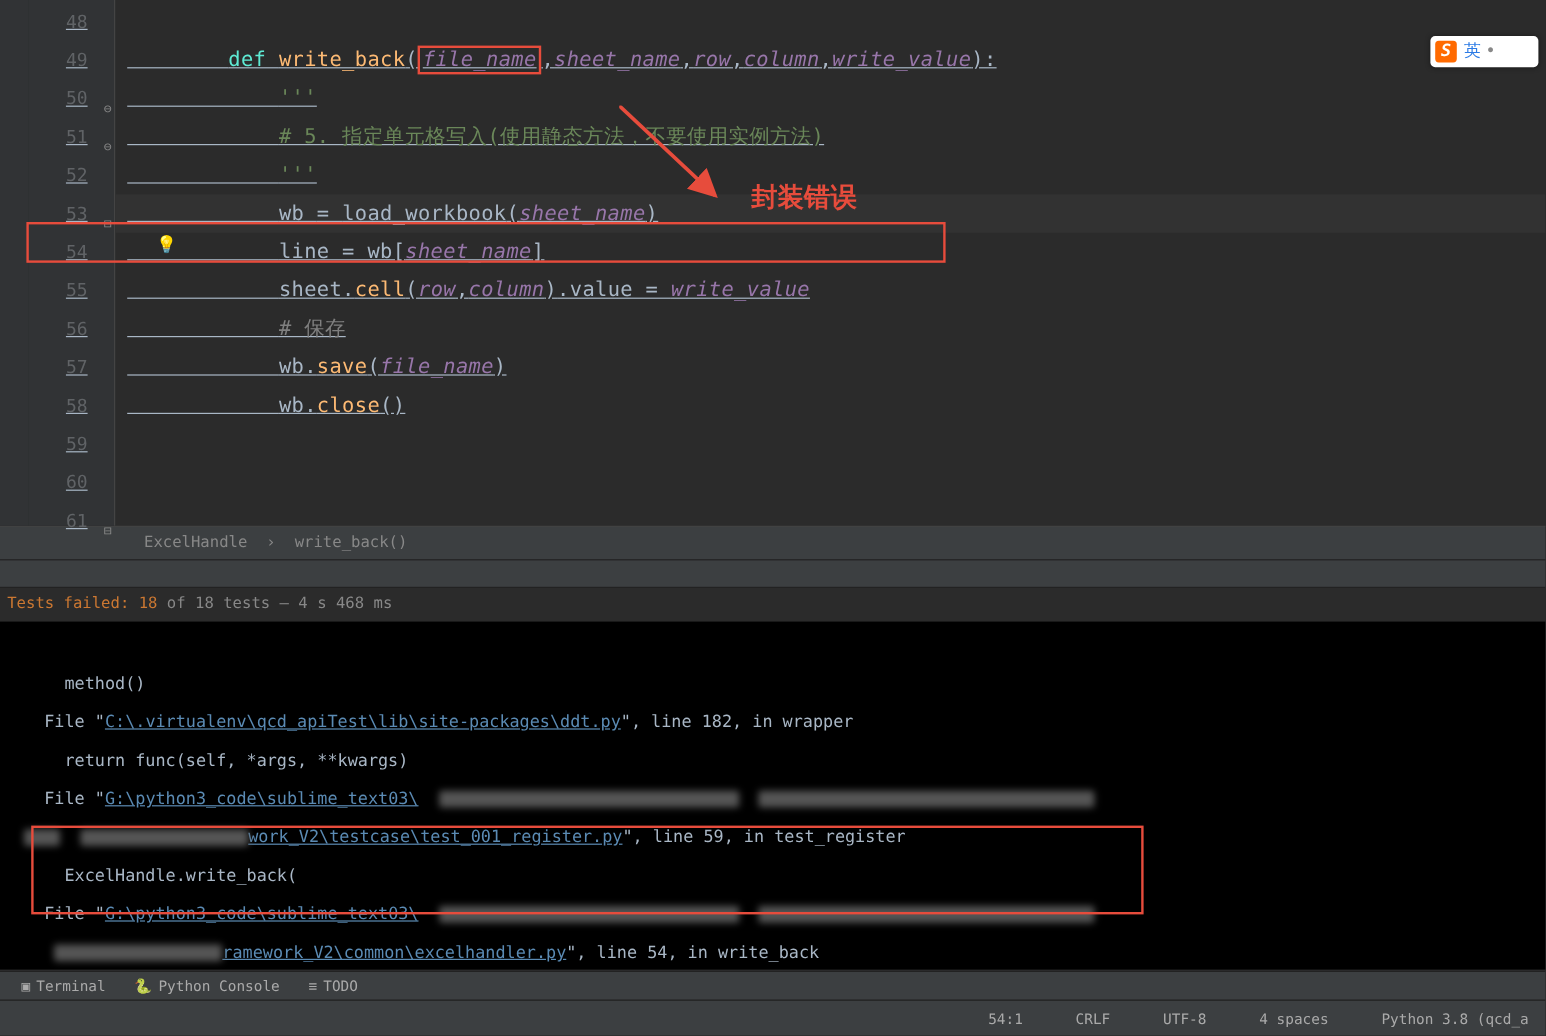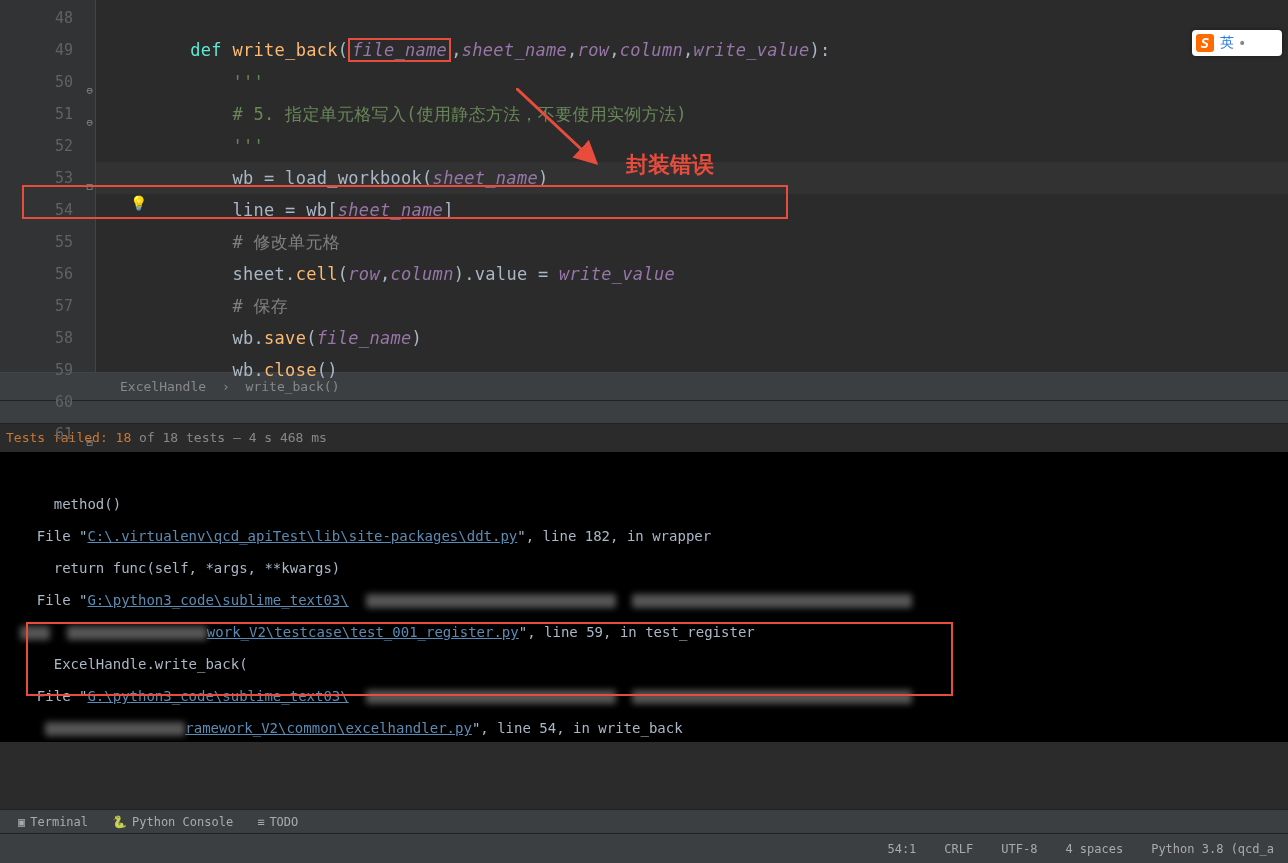--- a/index.html
+++ b/index.html
@@ -8,23 +8,24 @@
     background: #2b2b2b;
     color: #a9b7c6;
     font-size: 16px;
     overflow: hidden;
     width: 1288px;
     height: 863px;
     position: relative;
   }
   .editor-area {
     display: flex;
-    height: 372px;
+    height: 438px;
     background: #2b2b2b;
     position: relative;
+    text-decoration: underline;
   }
   .left-margin {
     width: 24px;
     background: #313335;
   }
   .gutter {
     width: 72px;
     background: #313335;
     color: #606366;
     padding-top: 2px;
@@ -179,21 +180,21 @@
     left: 0;
     right: 0;
     height: 30px;
     background: #3c3f41;
     display: flex;
     justify-content: flex-end;
     align-items: center;
     padding-right: 8px;
     font-size: 12px;
     color: #aaa;
-    gap: 16px;
+    gap: 32px;
     border-top: 1px solid #222;
   }
   .status-item { padding: 0 6px; }
   .ime-badge {
     position: absolute;
     top: 30px;
     right: 6px;
     width: 90px;
     height: 26px;
     background: #fff;
@@ -243,21 +244,20 @@
   </div>
   <span class="bulb-icon">💡</span>
   <div class="code-body">
     <div class="code-line"></div>
     <div class="code-line">        <span class="orange">def </span><span class="funcname">write_back</span>(<span class="purple redbox-param">file_name</span>,<span class="purple">sheet_name</span>,<span class="purple">row</span>,<span class="purple">column</span>,<span class="purple">write_value</span>):</div>
     <div class="code-line">            <span class="green-c">'''</span></div>
     <div class="code-line">            <span class="green-c"># 5. 指定单元格写入(使用静态方法，不要使用实例方法)</span></div>
     <div class="code-line">            <span class="green-c">'''</span></div>
     <div class="code-line highlight-line">            <span class="white-c">wb </span><span class="white-c">= </span><span class="white-c">load_workbook</span>(<span class="purple">sheet_name</span>)</div>
     <div class="code-line">            <span class="white-c">line = wb[</span><span class="purple">sheet_name</span>]</div>
-    <div class="code-line">            <span class="grey-c"># 修改单元格</span></div>
     <div class="code-line">            <span class="white-c">sheet.</span><span class="funcname">cell</span>(<span class="purple">row</span>,<span class="purple">column</span>)<span class="white-c">.value = </span><span class="purple">write_value</span></div>
     <div class="code-line">            <span class="grey-c"># 保存</span></div>
     <div class="code-line">            <span class="white-c">wb.</span><span class="funcname">save</span>(<span class="purple">file_name</span>)</div>
     <div class="code-line">            <span class="white-c">wb.</span><span class="funcname">close</span><span class="white-c">()</span></div>
     <div class="redbox-line"></div>
     <div class="red-annot">封装错误</div>
     <svg class="red-arrow" width="120" height="100">
       <defs>
           <marker id="ah" markerWidth="10" markerHeight="10" refX="7" refY="4" orient="auto">
             <path d="M0,0 L8,4 L0,8 Z" fill="#e74c3c"></path>

